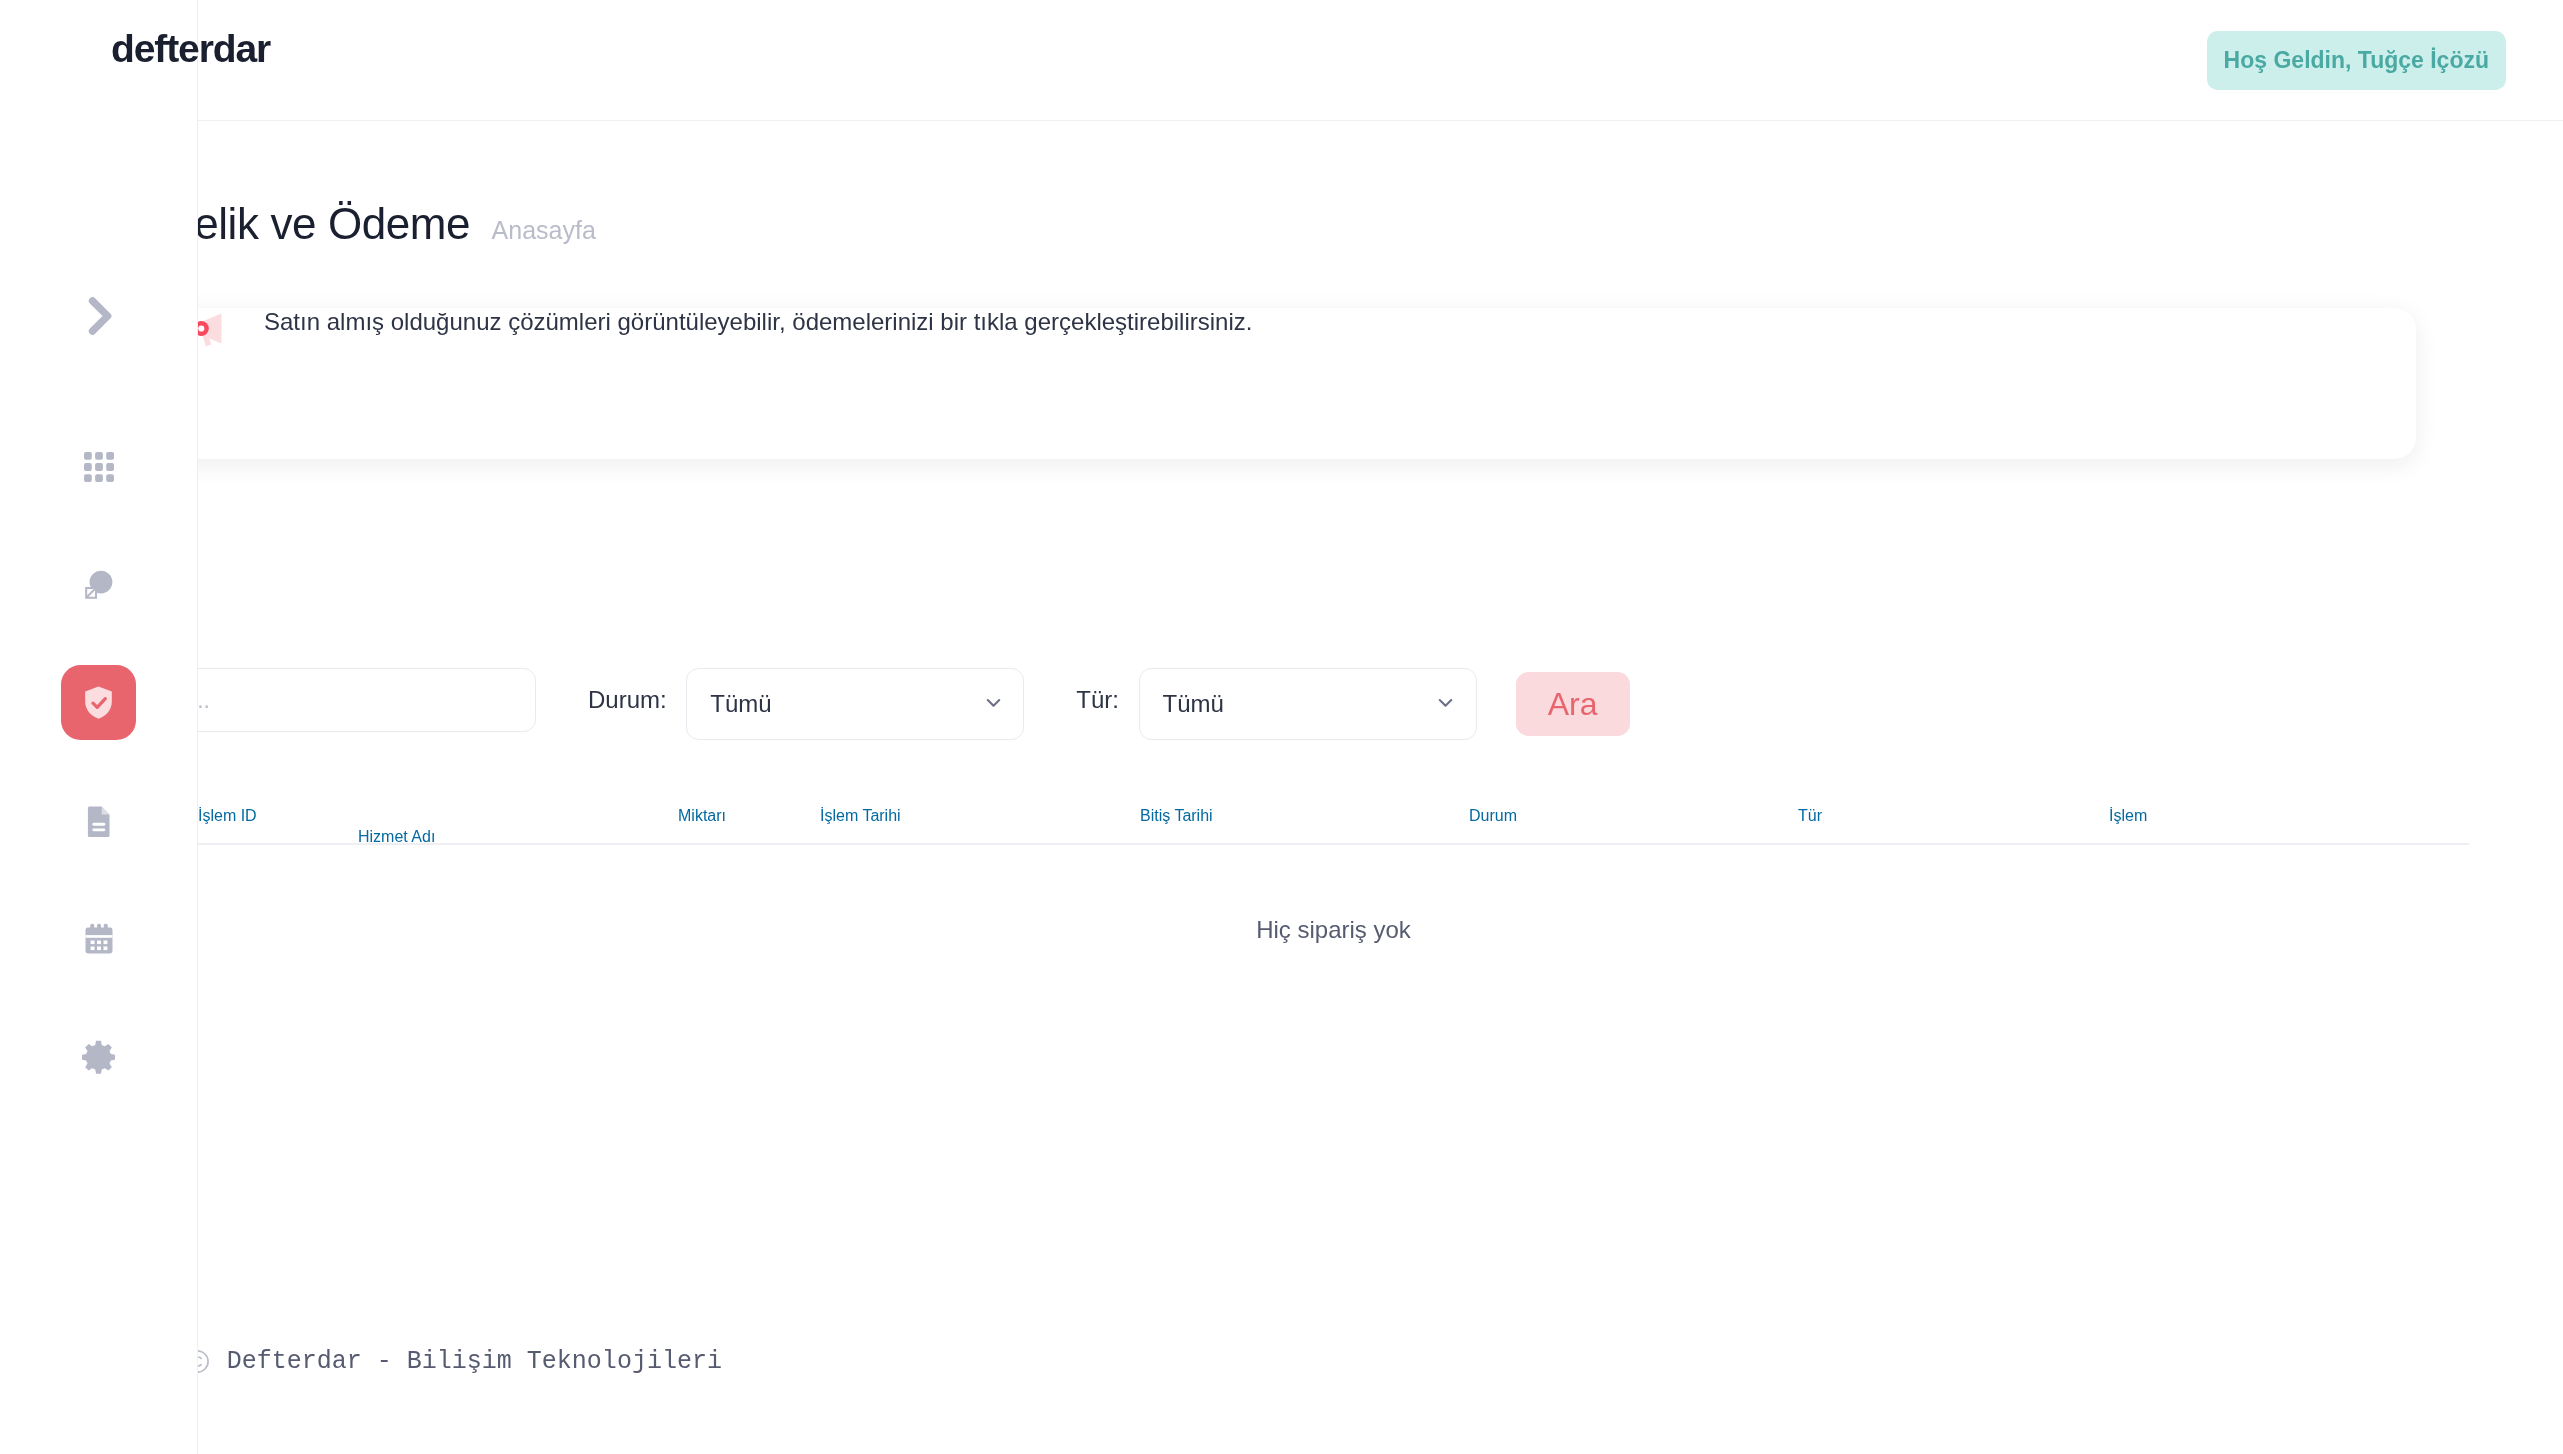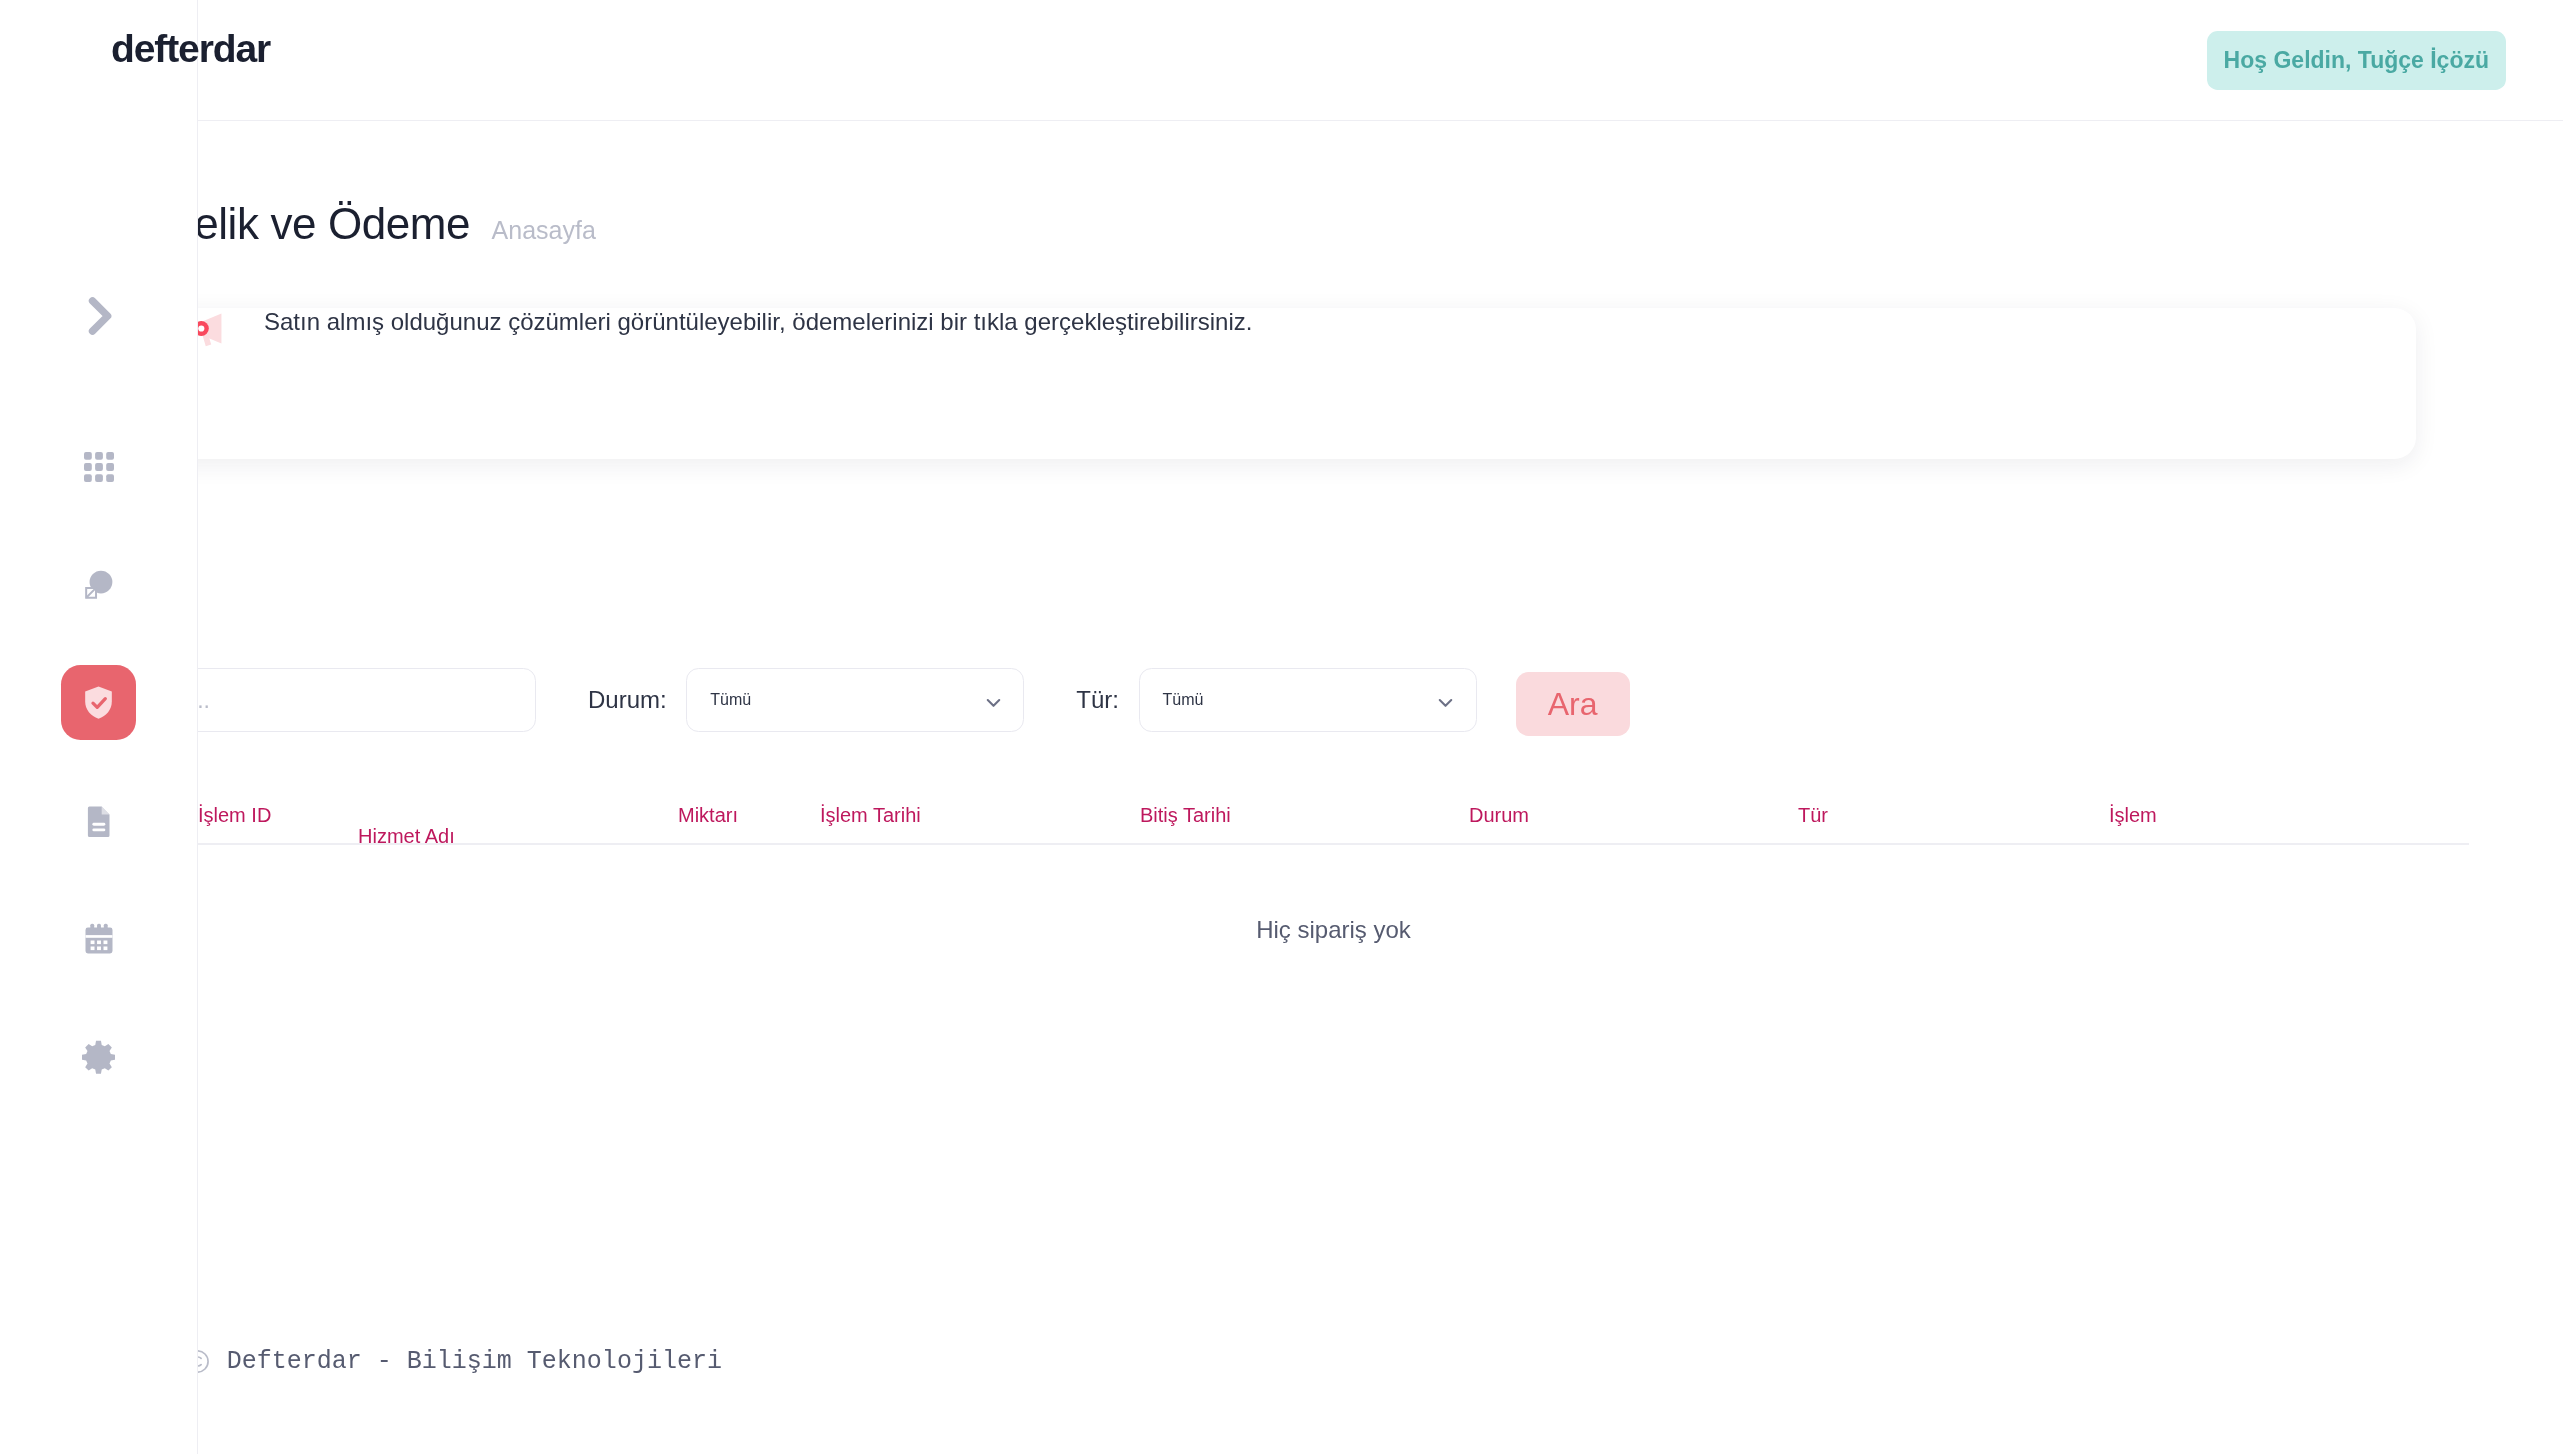--- a/index.html
+++ b/index.html
@@ -205,28 +205,28 @@
     white-space: nowrap;
   }
 
   .select-wrap {
     position: relative;
     width: 338px;
     height: 64px;
   }
   .select-box {
     width: 338px;
-    height: 64px;
+    height: 72px;
     border: 1.8px solid #e9e9f0;
     border-radius: 12.5px;
     background: #ffffff;
     display: flex;
     align-items: center;
     padding: 0 50px 0 23px;
-    font-size: 16px;
+    font-size: 24px;
     color: #2e3445;
     cursor: pointer;
   }
   .select-chevron {
     position: absolute;
     right: 19.6px;
     top: 23px;
     pointer-events: none;
   }
 
@@ -253,22 +253,22 @@
     padding-left: 105px;
   }
   .table-head {
     display: flex;
     align-items: center;
     height: 57px;
     border-bottom: 2.7px solid #eeeef3;
     width: 2271px;
   }
   .th {
-    font-size: 20px;
-    color: #be185d;
+    font-size: 16px;
+    color: #0369a1;
     white-space: nowrap;
   }
   .th.c0 { width: 160px; }
   .th.c1 { width: 320px; margin-top: 42px; }
   .th.c2 { width: 142px; }
   .th.c3 { width: 320px; }
   .th.c4 { width: 329px; }
   .th.c5 { width: 329px; }
   .th.c6 { width: 311px; }
   .th.c7 { width: 267px; }

